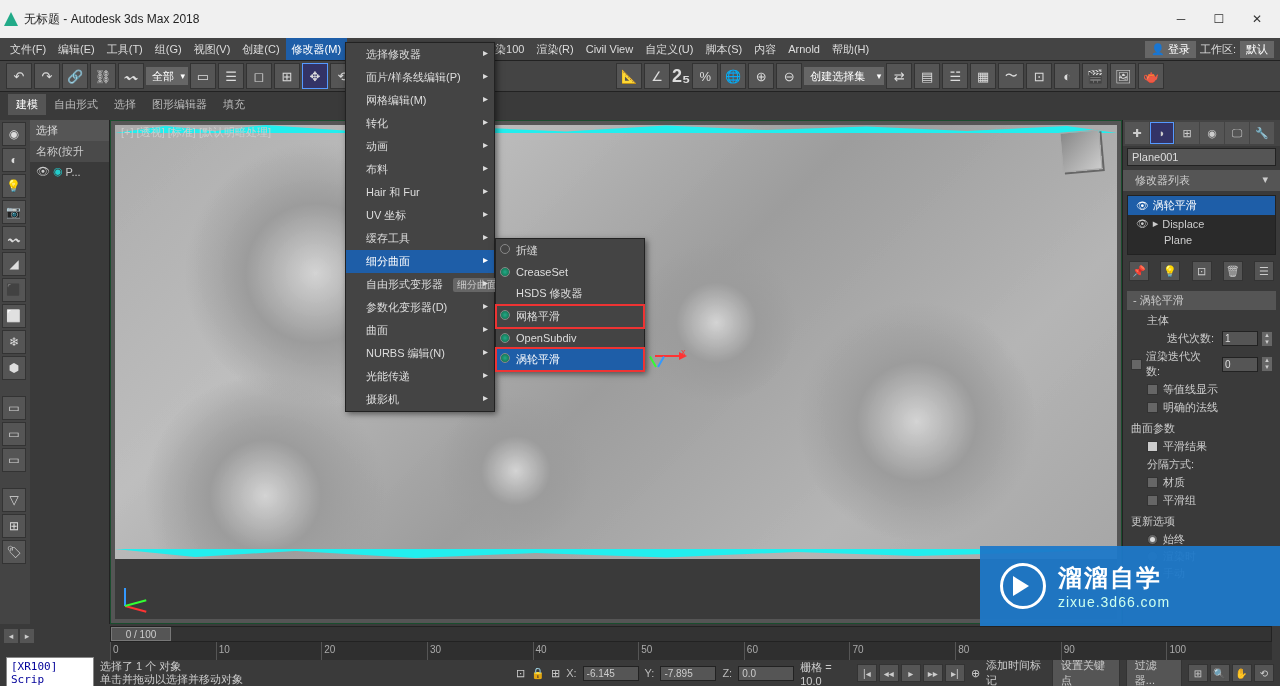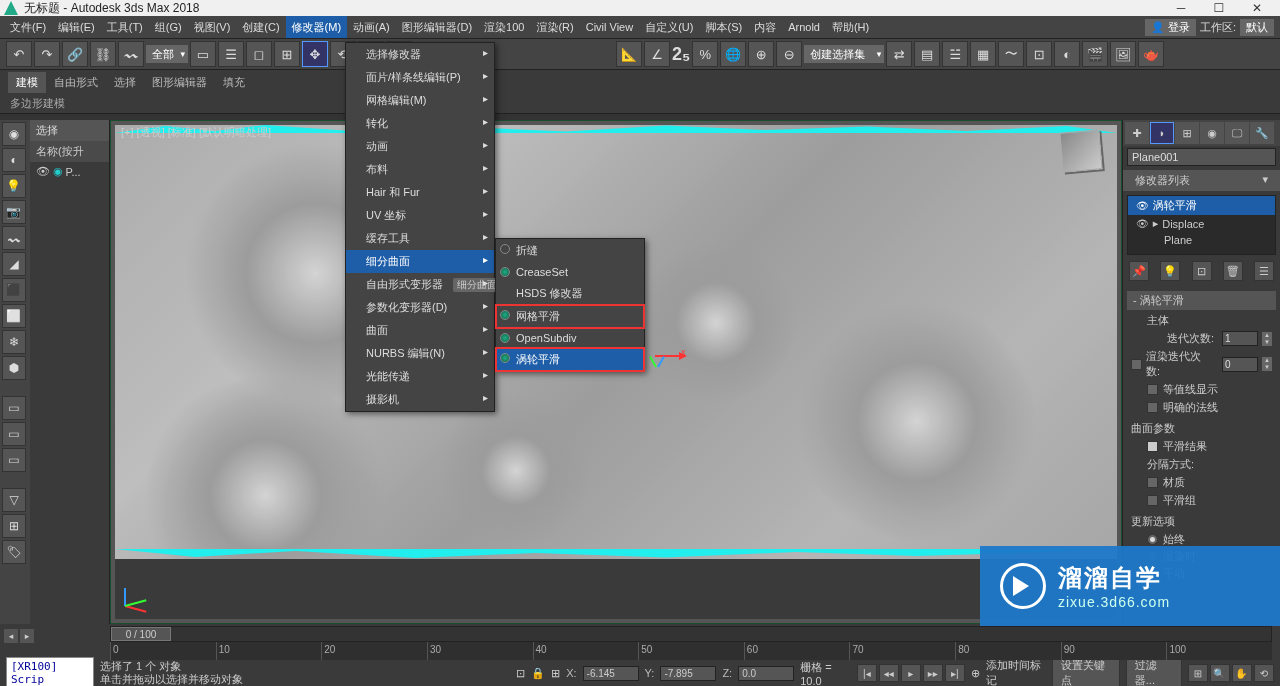--- a/index.html
+++ b/index.html
@@ -1,19 +1,19 @@
 <!DOCTYPE html>
 <html><head>
 <meta charset="utf-8">
 <style>
   * { box-sizing: border-box; margin: 0; padding: 0; font-family: "Microsoft YaHei", "SimSun", sans-serif; }
   body { width: 1280px; height: 686px; background: #333333; color: #ccc; font-size: 11px; overflow: hidden; position: relative; }
   
   
-  .titlebar { height: 16px; background: #f0f0f0; color: #222; display: flex; align-items: center; padding: 0 4px; font-size: 12px; }
+  .titlebar { height: 38px; background: #f0f0f0; color: #222; display: flex; align-items: center; padding: 0 4px; font-size: 12px; }
   .titlebar .icon { width: 14px; height: 14px; background: #2a8; clip-path: polygon(50% 0, 100% 100%, 0 100%); margin-right: 6px; }
   .titlebar .spacer { flex: 1; }
   .win-btn { width: 38px; height: 22px; display: flex; align-items: center; justify-content: center; font-size: 12px; color: #333; }
   
   
   .menubar { height: 22px; background: #444; display: flex; align-items: center; font-size: 11px; color: #ddd; padding-left: 4px; }
   .menubar .menu-item { padding: 0 6px; height: 22px; line-height: 22px; text-align: center; }
   .menubar .menu-item.open { background: #1e5ea8; color: #fff; }
   .menubar .right-group { margin-left: auto; display: flex; align-items: center; gap: 4px; padding-right: 6px; }
   .menubar .login-box, .menubar .workspace-box { background: #666; color: #fff; padding: 1px 6px; font-size: 11px; display:flex; align-items:center; gap:3px;}

